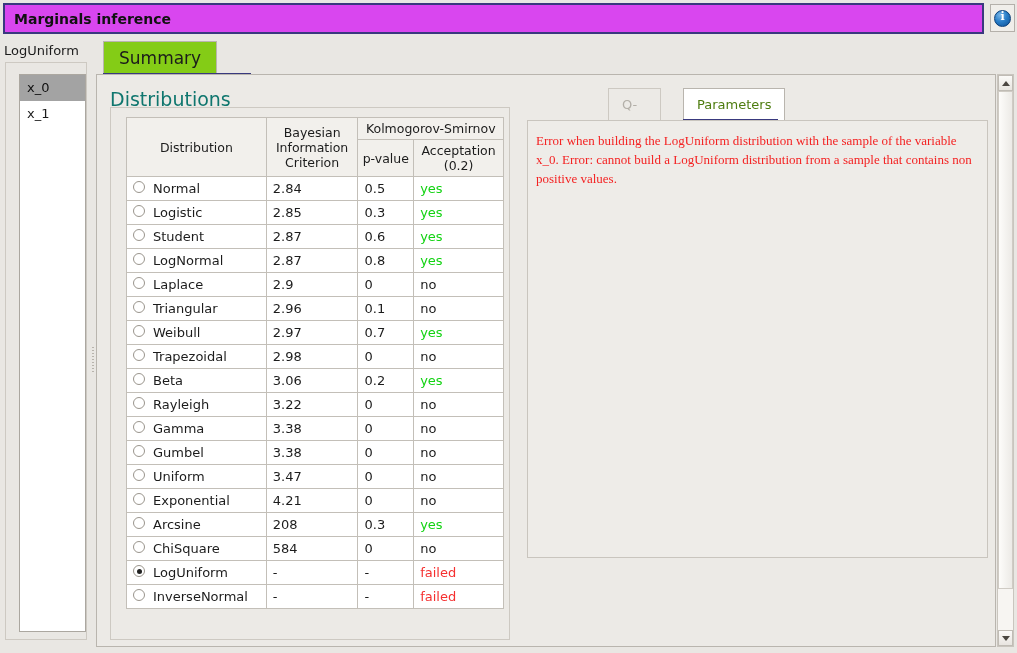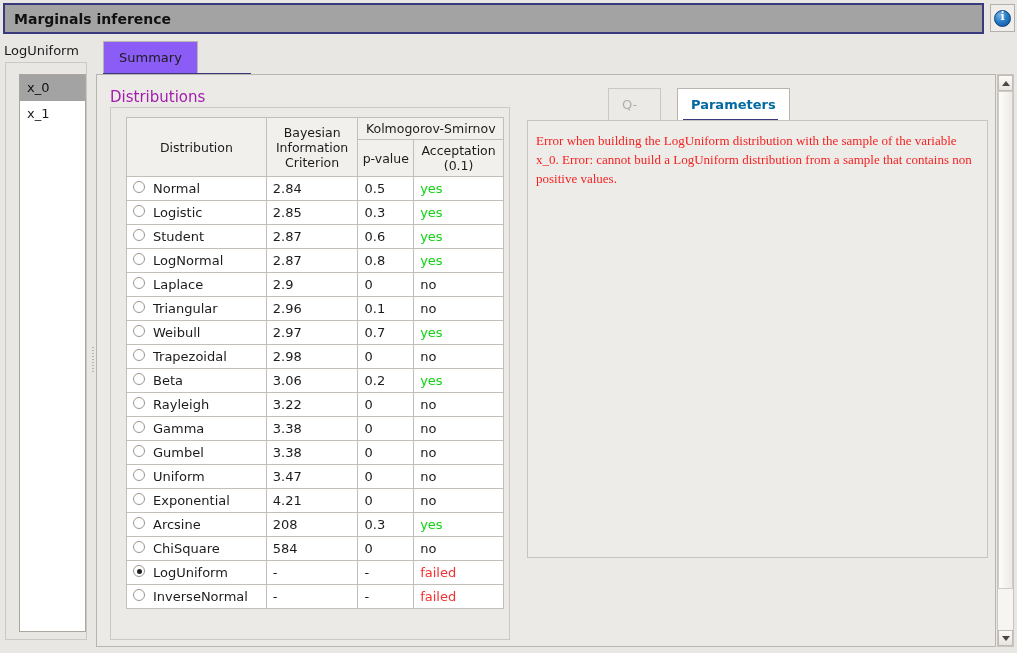--- a/index.html
+++ b/index.html
@@ -10,21 +10,21 @@
     font-family: "DejaVu Sans", sans-serif;
     font-size: 13px;
     color: #1c1c1c;
     overflow: hidden;
   }
 
   
   #titlebar {
     position: absolute; left: 3px; top: 3px;
     width: 981px; height: 31px;
-    background: #a3a3a3;
+    background: #d946ef;
     border: 2px solid #39397e;
     display: flex; align-items: center;
     padding-left: 9px;
   }
   #title-text { font-weight: bold; font-size: 14px; color: #111; }
 
   #info-btn {
     position: absolute; left: 990px; top: 4px;
     width: 25px; height: 28px;
     background: #f0eeea;
@@ -77,41 +77,41 @@
     position: absolute; left: 2px; top: 285px;
     width: 2px; height: 26px;
     background: repeating-linear-gradient(to bottom, #b7b3ac 0 1px, transparent 1px 3px);
   }
 
   
   #tab-summary {
     position: absolute; left: 103px; top: 41px;
     height: 39px; padding: 0 15px;
     line-height: 32px;
-    background: #8b5cf6;
+    background: #84cc16;
     border: 1px solid #b9b5ae;
     border-bottom: none;
-    font-size: 13px;
+    font-size: 17px;
   }
   #tab-underline {
     position: absolute; left: 103px; top: 73px;
     width: 148px; height: 3px; background: #39397e;
   }
 
   
   #tabpage {
     position: absolute; left: 96px; top: 74px;
     width: 900px; height: 573px;
     background: #eceae6;
     border: 1px solid #b9b5ae;
   }
 
   #distributions-label {
     position: absolute; left: 110px; top: 88px;
-    font-size: 15px; color: #a21caf;
+    font-size: 19px; color: #0f766e;
   }
 
   
   #dist-group {
     position: absolute; left: 110px; top: 107px;
     width: 400px; height: 533px;
     background: #eceae6;
     border: 1px solid #cdc9c2;
   }
 
@@ -166,23 +166,22 @@
   #right-tabs { position: absolute; left: 527px; top: 88px; height: 32px; }
   .rtab {
     position: absolute; top: 0; height: 32px;
     padding: 0 13px; line-height: 31px;
     background: #eceae6; border: 1px solid #cdc9c2;
     border-bottom: none; font-size: 13px; color: #b3afa8;
   }
   #rtab-pdf { left: 0; margin-top: 40px; }
   #rtab-qq  { left: 81px; }
   #rtab-params {
-    left: 150px; background: #ffffff; color: #0369a1;
+    left: 156px; background: #ffffff; color: #4d7c0f;
     border-color: #b9b5ae;
-    font-weight: bold;
   }
   #rtab-params-underline {
     position: absolute; left: 683px; top: 119px;
     width: 95px; height: 3px; background: #39397e;
   }
 
   #right-page {
     position: absolute; left: 527px; top: 120px;
     width: 461px; height: 438px;
     background: #eeece8;
@@ -264,21 +263,21 @@
 <div id="dist-group">
   <table id="dist-table">
     <thead>
       <tr>
         <th class="col-dist" rowspan="2">Distribution</th>
         <th class="col-bic" rowspan="2">Bayesian Information Criterion</th>
         <th class="col-ks" colspan="2">Kolmogorov-Smirnov</th>
       </tr>
       <tr>
         <th class="col-pv">p-value</th>
-        <th class="col-acc">Acceptation (0.1)</th>
+        <th class="col-acc">Acceptation (0.2)</th>
       </tr>
     </thead>
     <tbody id="dist-tbody">
         <tr>
           <td class="c-name">
             <div class="name-cell">
               <span class="radio"></span>
               <span>Normal</span>
             </div>
           </td>

